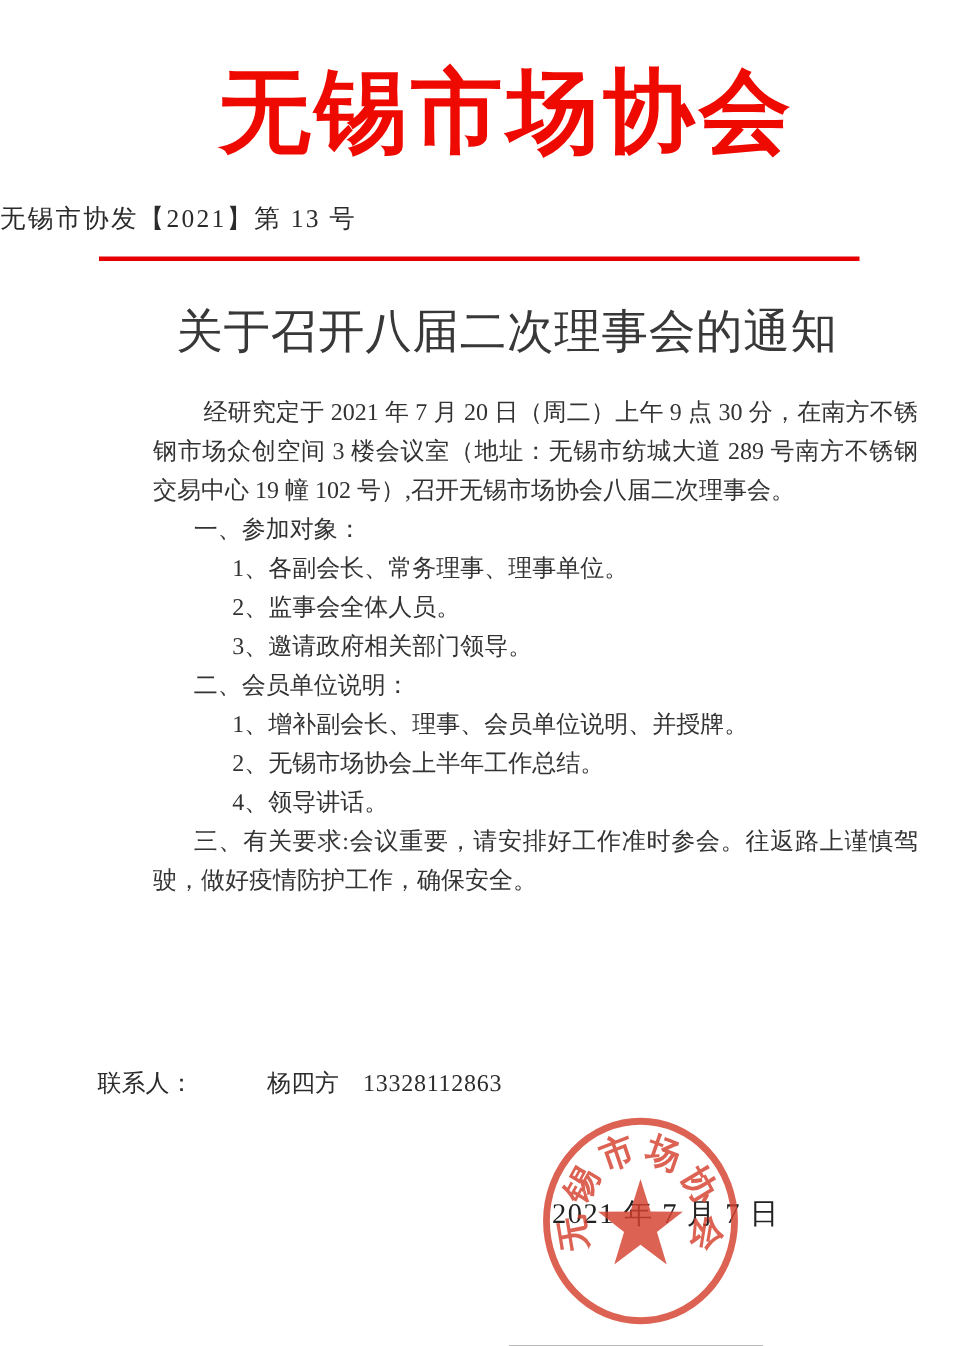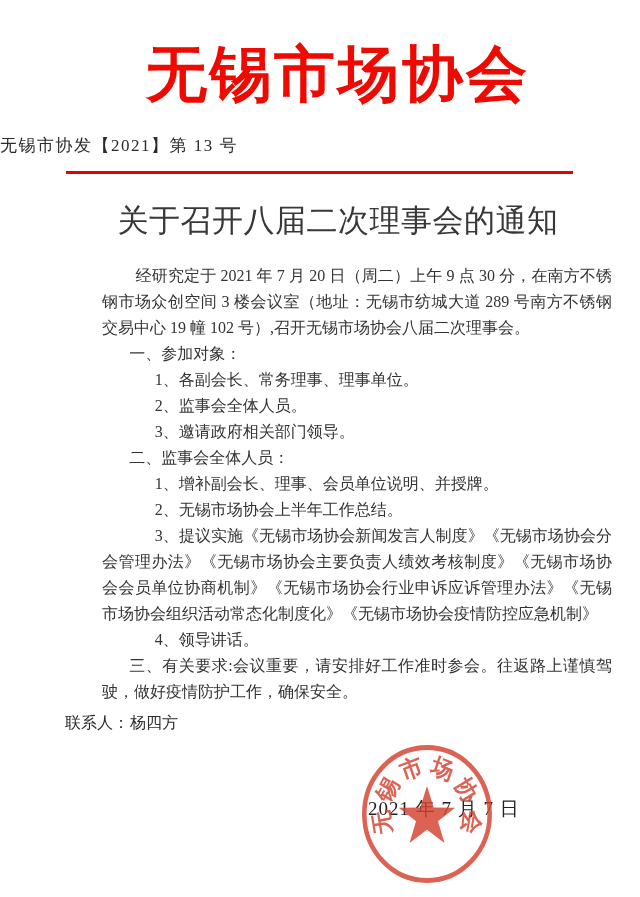--- a/index.html
+++ b/index.html
@@ -41,21 +41,21 @@
   .body-text p{margin:0;padding:0;}
   .indent-first{text-indent:2.1em;}
   .indent-sec{text-indent:1.7em;}
   .indent-item{text-indent:3.3em;}
   .contact{
     position:absolute;top:708px;left:65px;
     font-size:16px;line-height:29px;color:#2b2b2b;
   }
   .contact-row{display:flex;align-items:flex-end;}
   .contact-label{width:65px;}
-  .contact-name{width:64px;}
+  .contact-name{width:64px;margin-left:48px;}
   .contact-phone{letter-spacing:0.5px;}
   .issue-date{
     position:absolute;top:796px;left:368px;
     font-size:19px;color:#222222;letter-spacing:1px;
     z-index:1;white-space:nowrap;
   }
   .seal{
     position:absolute;top:744px;left:361px;
     width:132px;height:140px;
     z-index:2;opacity:0.82;
@@ -77,32 +77,32 @@
   <div class="red-rule"></div>
 
   <div class="notice-title">关于召开八届二次理事会的通知</div>
 
   <div class="body-text">
     <p class="indent-first">经研究定于 2021 年 7 月 20 日（周二）上午 9 点 30 分，在南方不锈钢市场众创空间 3 楼会议室（地址：无锡市纺城大道 289 号南方不锈钢交易中心 19 幢 102 号）,召开无锡市场协会八届二次理事会。</p>
     <p class="indent-sec">一、参加对象：</p>
     <p class="indent-item">1、各副会长、常务理事、理事单位。</p>
     <p class="indent-item">2、监事会全体人员。</p>
     <p class="indent-item">3、邀请政府相关部门领导。</p>
-    <p class="indent-sec">二、监事会全体人员：</p>
+    <p class="indent-sec">二、会员单位说明：</p>
     <p class="indent-item">1、增补副会长、理事、会员单位说明、并授牌。</p>
     <p class="indent-item">2、无锡市场协会上半年工作总结。</p>
-    <p class="indent-item">3、提议实施《无锡市场协会新闻发言人制度》《无锡市场协会分会管理办法》《无锡市场协会主要负责人绩效考核制度》《无锡市场协会会员单位协商机制》《无锡市场协会行业申诉应诉管理办法》《无锡市场协会组织活动常态化制度化》《无锡市场协会疫情防控应急机制》</p>
     <p class="indent-item">4、领导讲话。</p>
     <p class="indent-sec">三、有关要求:会议重要，请安排好工作准时参会。往返路上谨慎驾驶，做好疫情防护工作，确保安全。</p>
   </div>
 
   <div class="contact">
     <div class="contact-row">
       <span class="contact-label">联系人：</span>
       <span class="contact-name">杨四方</span>
+      <span class="contact-phone">13328112863</span>
     </div>
   </div>
 
   <div class="issue-date">2021 年 7 月 7 日</div>
 
   <svg class="seal" viewBox="0 0 160 160" preserveAspectRatio="none">
     <circle cx="80" cy="80" r="76" fill="none" stroke="#d5402e" stroke-width="5.5"></circle>
     <path fill="#d5402e" d="M80,48 L88.2,72.7 L114.2,72.9 L93.3,88.3 L101.2,113.1 L80,98 L58.8,113.1 L66.7,88.3 L45.8,72.9 L71.8,72.7 Z"></path>
     <g fill="#d5402e">
       <text x="80" y="34" text-anchor="middle" transform="rotate(-100 80 80)">无</text>

